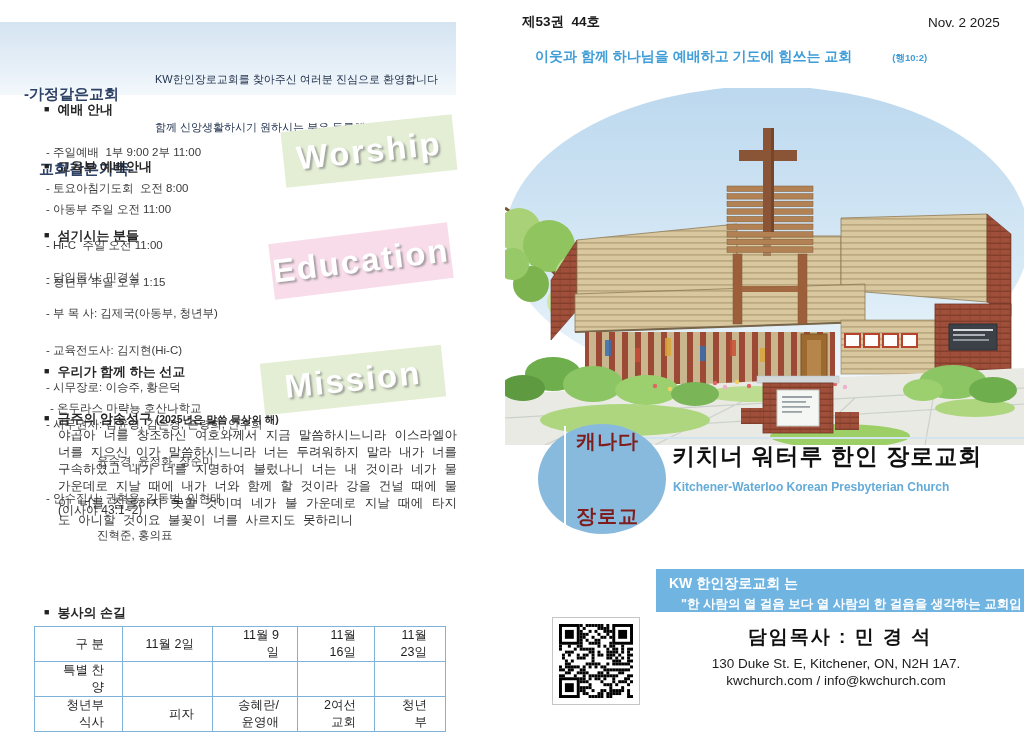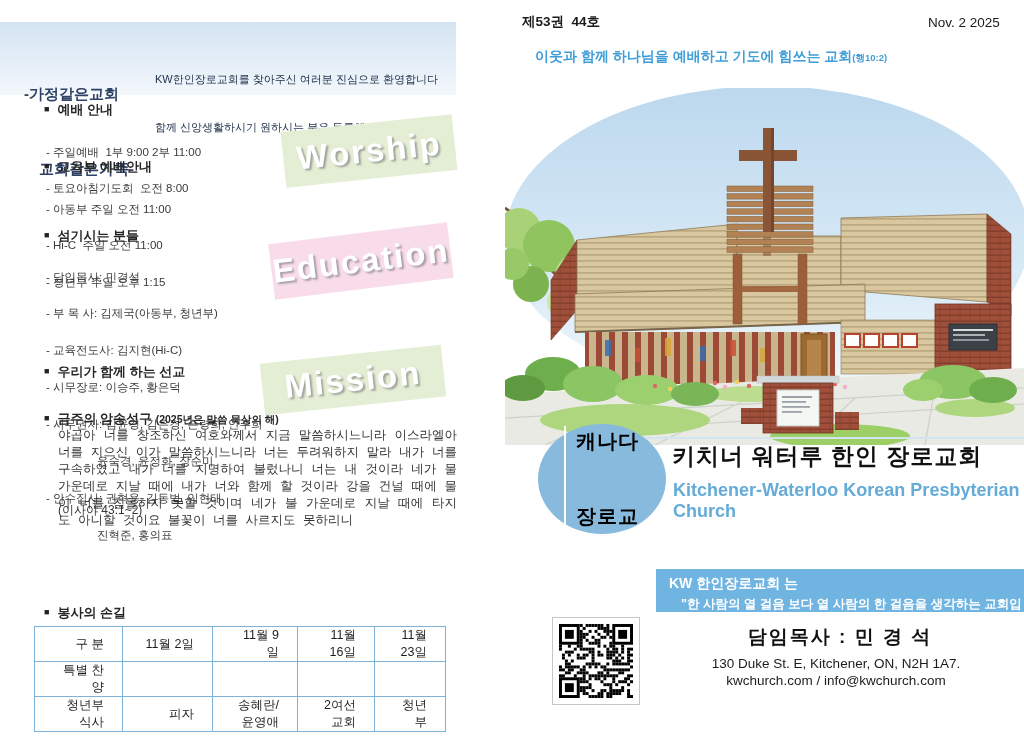--- a/index.html
+++ b/index.html
@@ -34,32 +34,32 @@
             position:absolute;font-size:12.5px;color:#1e1e1e;}
   table.svc td{border:1.6px solid #7fb2d9;text-align:right;vertical-align:middle;
                height:33px;padding:0 18px;overflow:hidden;}
   table.svc col.c0{width:88px}table.svc col.c1{width:90px}table.svc col.c2{width:85px}
   table.svc col.c3{width:77px}table.svc col.c4{width:71px}
 
   
   .vol{left:522px;top:13px;font-size:13.5px;color:#1a1a1a;font-weight:bold;white-space:pre;}
   .date{left:928px;top:15px;font-size:13.5px;color:#1a1a1a;}
   .slogan{left:535px;top:48px;font-size:14px;font-weight:bold;color:#3f9ed8;}
-  .slogan .ref{font-size:9.5px;}
+  .slogan .ref{font-size:9.5px;margin-left:40px;}
 
   .illus{left:505px;top:88px;}
 
   .name-rule{left:600px;top:437px;width:424px;height:2px;background:#d3e4f1;}
   .logo-circle{left:538px;top:424px;width:128px;height:110px;border-radius:50%;
                background:#88bade;}
   .logo-circle::before{content:"";position:absolute;left:26px;top:2px;bottom:2px;width:2px;background:#fdfdfd;}
   .logo-text{position:absolute;left:38px;top:50%;transform:translateY(-50%);
-             font-size:20px;font-weight:bold;color:#000000;line-height:25px;letter-spacing:1px;white-space:pre;}
+             font-size:20px;font-weight:bold;color:#7f1d1d;line-height:25px;letter-spacing:1px;white-space:pre;}
   .name-ko{left:672px;top:441px;font-size:23px;font-weight:bold;color:#101010;letter-spacing:1px;}
-  .name-en{left:673px;top:480px;font-size:18px;font-weight:bold;color:#64abd8;}
+  .name-en{left:673px;top:480px;font-size:12px;font-weight:bold;color:#64abd8;}
 
   .banner{left:656px;top:569px;width:368px;height:43px;background:#70b4e2;color:#fff;}
   .banner .b1{font-size:14px;font-weight:bold;margin:6px 0 0 13px;}
   .banner .b2{font-size:12.5px;font-weight:bold;margin:3px 0 0 25px;}
 
   .qr-box{left:552px;top:617px;width:74px;height:74px;border:1px solid #c6c6c6;
           background:#fff;padding:6px;}
   .pastor{left:656px;top:624px;width:368px;text-align:center;font-size:19px;font-weight:bold;
           color:#101010;letter-spacing:2px;}
   .addr{left:648px;top:656px;width:376px;text-align:center;font-size:13.5px;color:#1c1c1c;line-height:16.5px;}
@@ -99,20 +99,23 @@
     <div>- 부 목 사: 김제국(아동부, 청년부)</div>
     <div>- 교육전도사: 김지현(Hi-C)</div>
     <div>- 시무장로: 이승주, 황은덕</div>
     <div>- 시무권사: 김윤경, 김은경, 손령희, 안주희</div>
     <div>                윤숙경, 윤정화, 장순미</div>
     <div>- 안수집사: 권혁용, 김동범, 임현태</div>
     <div>                진혁준, 홍의표</div>
   </div>
 
   <div class="abs sec" style="left:44px;top:363px;"><span class="blt">■</span><span>우리가 함께 하는 선교</span></div>
+  <div class="abs items" style="left:50px;top:377px;">
+    <div>- 온두라스 마략뇽 호산나학교</div>
+  </div>
 
   <div class="abs sec" style="left:44px;top:410px;"><span class="blt">■</span><span>금주의 암송성구</span> <span class="note">(2025년은 말씀 묵상의 해)</span></div>
   <div class="abs verse-body">야곱아 너를 창조하신 여호와께서 지금 말씀하시느니라 이스라엘아 너를 지으신 이가 말씀하시느니라 너는 두려워하지 말라 내가 너를 구속하였고 내가 너를 지명하여 불렀나니 너는 내 것이라 네가 물 가운데로 지날 때에 내가 너와 함께 할 것이라 강을 건널 때에 물이 너를 침몰하지 못할 것이며 네가 불 가운데로 지날 때에 타지도 아니할 것이요 불꽃이 너를 사르지도 못하리니</div>
   <div class="abs verse-ref">(이사야 43:1~2)</div>
 
   <div class="abs rot-label lbl-worship">Worship</div>
   <div class="abs rot-label lbl-education">Education</div>
   <div class="abs rot-label lbl-mission">Mission</div>
 
   <div class="abs sec" style="left:44px;top:604px;"><span class="blt">■</span><span>봉사의 손길</span></div>

